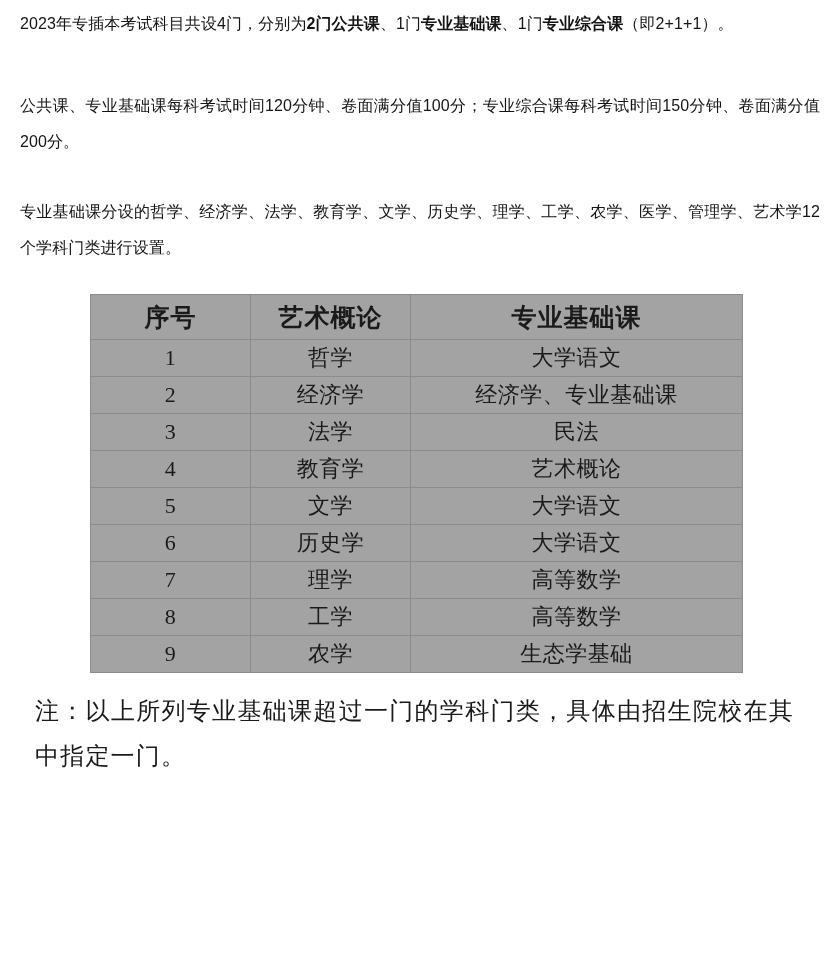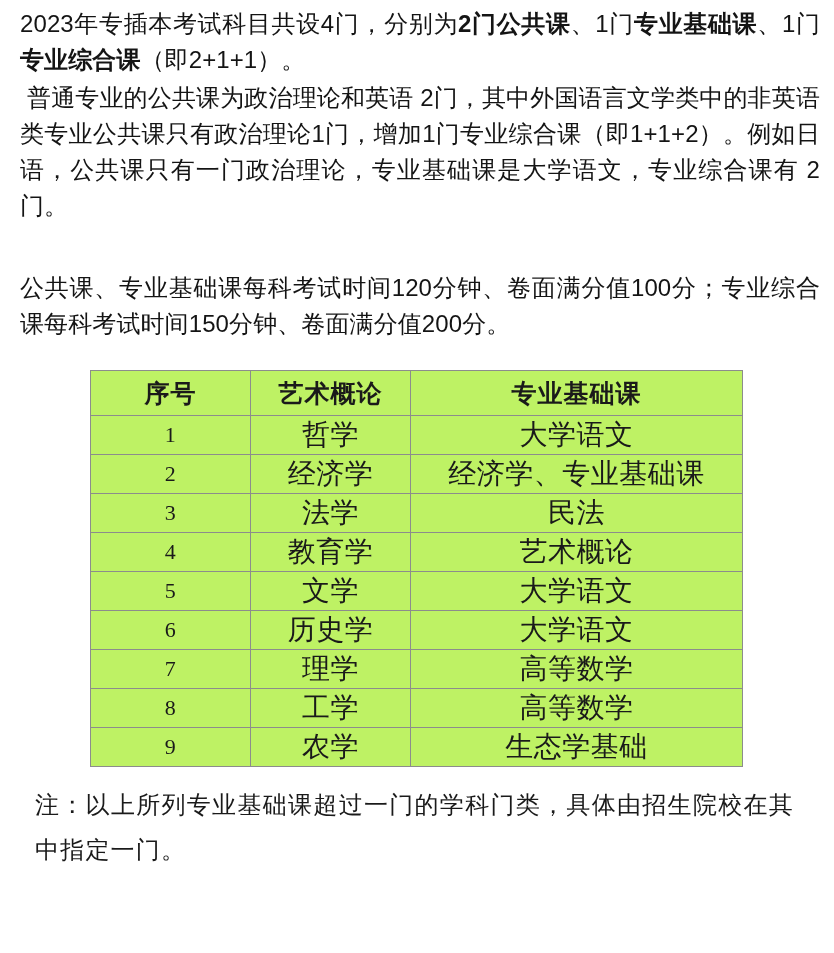--- a/index.html
+++ b/index.html
@@ -15,21 +15,21 @@
     overflow: hidden;
     position: relative;
   }
 
   
   .prose {
     padding: 6px 14px 0 20px;
   }
 
   .para {
-    font-size: 24px;
+    font-size: 16px;
     line-height: 36px;
     letter-spacing: 0.1px;
     color: #141414;
     margin: 0;
     text-align: justify;
     text-justify: inter-character;
   }
   .para b, .para .strong {
     font-weight: 700;
   }
@@ -41,21 +41,21 @@
 
   
   .table-wrap {
     margin: 28px 0 0 0;
     padding: 0 0 0 90px;
   }
   table.subjects {
     border-collapse: collapse;
     width: 652px;
     table-layout: fixed;
-    background: #bef264;
+    background: #a3a3a3;
     font-family: "Liberation Serif", "DejaVu Serif", serif;
   }
   table.subjects col.c-no    { width: 160px; }
   table.subjects col.c-cat   { width: 160px; }
   table.subjects col.c-course{ width: 332px; }
 
   table.subjects th,
   table.subjects td {
     border: 1.5px solid #8c8c8c;
     text-align: center;
@@ -65,21 +65,21 @@
   }
   table.subjects thead th {
     height: 44px;
     font-size: 25px;
     font-weight: 700;
     font-family: "Liberation Sans", "DejaVu Sans", sans-serif;
     letter-spacing: 1px;
   }
   table.subjects tbody td {
     height: 36px;
-    font-size: 28px;
+    font-size: 22px;
     font-weight: 400;
     letter-spacing: 0.5px;
   }
   table.subjects tbody td.no {
     font-family: "Liberation Serif", "DejaVu Serif", serif;
     font-size: 22px;
   }
 
   
   .note {
@@ -92,22 +92,22 @@
     color: #1a1a1a;
     text-align: justify;
     text-justify: inter-character;
   }
 </style>
 </head>
 <body>
 
 <div class="prose">
   <p class="para para-1"><span>2023年专插本考试科目共设4门，分别为</span><span class="strong">2门公共课</span><span>、1门</span><span class="strong">专业基础课</span><span>、1门</span><span class="strong">专业综合课</span><span>（即2+1+1）。</span></p>
-  <p class="para para-2"><span>普通专业的公共课为政治理论和英语 2门，其中外国语言文学类中的非英语类专业公共课只有政治理论1门，增加1门专业综合课（即1+1+2）。例如日语，公共课只有一门政治理论，专业基础课是大学语文，专业综合课有 2门。</span></p>
   <p class="para para-3"><span>公共课、专业基础课每科考试时间120分钟、卷面满分值100分；专业综合课每科考试时间150分钟、卷面满分值200分。</span></p>
+  <p class="para para-4"><span>专业基础课分设的哲学、经济学、法学、教育学、文学、历史学、理学、工学、农学、医学、管理学、艺术学12个学科门类进行设置。</span></p>
 </div>
 
 <div class="table-wrap">
   <table class="subjects">
     <colgroup>
       <col class="c-no">
       <col class="c-cat">
       <col class="c-course">
     </colgroup>
     <thead>

